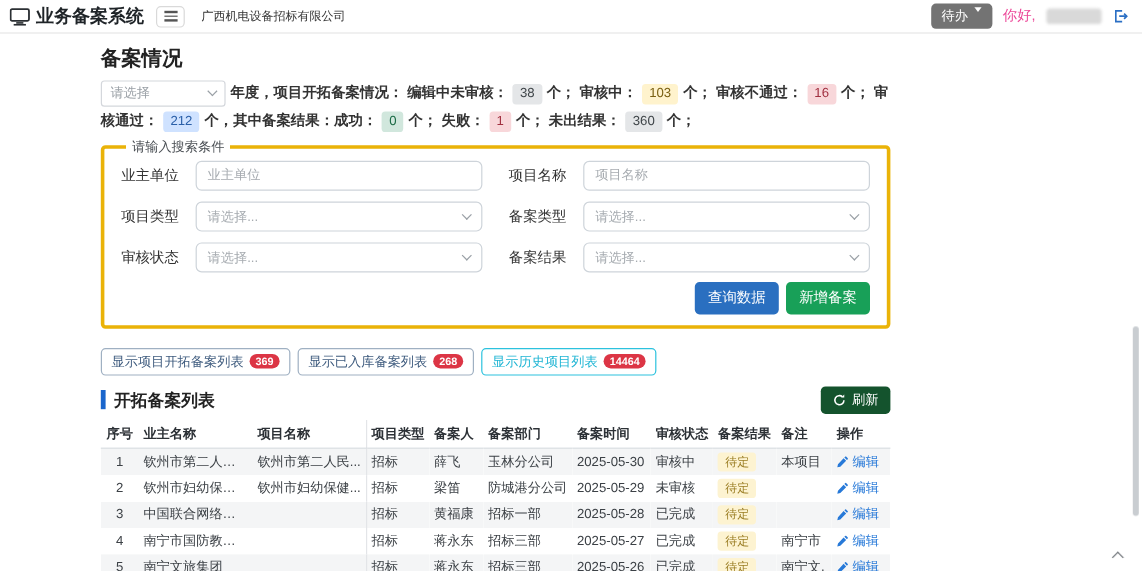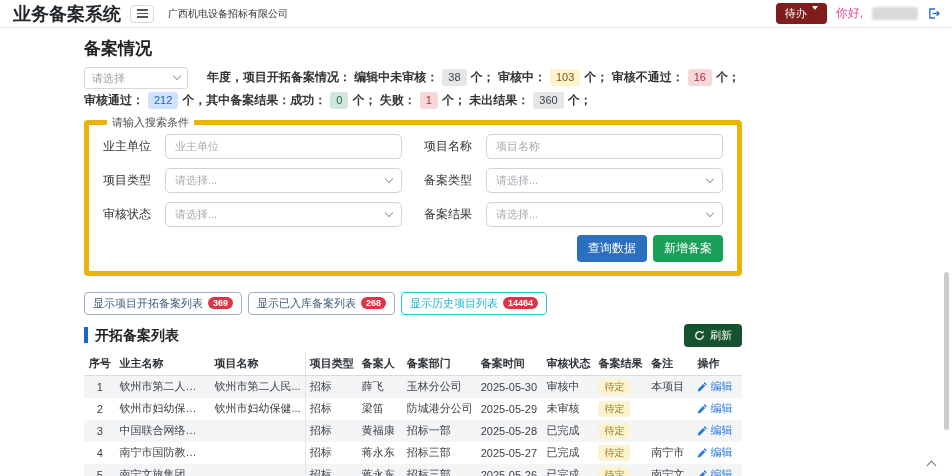--- a/index.html
+++ b/index.html
@@ -1,49 +1,49 @@
 <!DOCTYPE html>
 <html><head>
 <meta charset="utf-8">
 <style>
   * { box-sizing: border-box; }
   html,body { width:952px; height:476px; margin:0; overflow:hidden;
     font-family:"Liberation Sans","DejaVu Sans",sans-serif; background:#fff; color:#333; }
   
   .topbar { height:28px; display:flex; align-items:center; border-bottom:1px solid #e6e6e6; background:#fff; padding-left:8px; position:relative; }
   .brand { display:flex; align-items:center; gap:5px; width:112px; }
-  .brand-title { font-size:18px; font-weight:700; color:#1f2428; white-space:nowrap; }
+  .brand-title { font-size:15px; font-weight:700; color:#1f2428; white-space:nowrap; }
   .hamburger { width:24px; height:18px; border:1px solid #d9d9d9; border-radius:4px; background:#fff; display:flex; flex-direction:column; justify-content:center; gap:2px; align-items:center; padding:0; cursor:pointer; margin-left:10px; }
   .hamburger i { display:block; width:11px; height:1.5px; background:#555; }
   .company { font-size:10px; color:#333; margin-left:14px; }
   .topbar-right { margin-left:auto; display:flex; align-items:center; gap:9px; padding-right:12px; }
-  .todo-btn { background:#7f1d1d; color:#fff; border:none; border-radius:4px; font-size:11px; padding:3px 9px; display:inline-flex; gap:5px; cursor:pointer; }
+  .todo-btn { background:#737373; color:#fff; border:none; border-radius:4px; font-size:11px; padding:3px 9px; display:inline-flex; gap:5px; cursor:pointer; }
   .caret-down { width:0; height:0; border-left:3.5px solid transparent; border-right:3.5px solid transparent; border-top:4px solid #fff; display:inline-block; }
   .greeting { font-size:12px; color:#ec4899; }
   .redacted { width:46px; height:13px; background:#d9d9d9; border-radius:3px; filter:blur(1.2px); display:inline-block; }
   
   .wrap { display:flex; height:448px; }
   .sidebar { width:115px; background:#262d36; flex-shrink:0; }
   .side-item { margin:10px 8px; background:#3d9df3; color:#fff; border-radius:4px; font-size:11px; padding:6px 9px; display:flex; align-items:center; gap:6px; cursor:pointer; }
   main { flex:1; position:relative; }
   .content { width:658px; margin-left:84px; }
   
   h2.page-title { font-size:17px; font-weight:700; color:#222; margin:9px 0 6px; }
   .stats { font-size:12px; font-weight:700; color:#333; line-height:22px; }
-  .mini-select { display:inline-flex; align-items:center; justify-content:space-between; width:104px; height:22px; border:1px solid #d4d7dc; border-radius:3px; padding:0 7px; margin-right:19px; vertical-align:middle; cursor:pointer; background:#fff; }
+  .mini-select { display:inline-flex; align-items:center; justify-content:space-between; width:104px; height:22px; border:1px solid #d4d7dc; border-radius:3px; padding:0 7px; margin-right:4px; vertical-align:middle; cursor:pointer; background:#fff; }
   .mini-select .ms-text { color:#9aa0a6; font-size:11px; font-weight:400; }
   .chev { width:6px; height:6px; border-right:1.4px solid #9aa0a6; border-bottom:1.4px solid #9aa0a6; transform:rotate(45deg); display:inline-block; margin-top:-3px; }
   .stat-badge { display:inline-block; padding:0 6px; border-radius:3px; font-size:11px; font-weight:400; margin:0 4px; line-height:17px; }
   .badge-gray   { background:#e4e6e8; color:#3f4549; }
   .badge-yellow { background:#fff3cd; color:#7a6012; }
   .badge-red    { background:#f8d7da; color:#a13040; }
   .badge-blue   { background:#cfe2ff; color:#2a5fa8; }
   .badge-green  { background:#d1e7dd; color:#1c6b46; }
   
-  fieldset.search { border:5px solid #eab308; border-radius:4px; margin:4px 0 16px; padding:2px 14px 9px; }
+  fieldset.search { border:3px solid #eab308; border-radius:4px; margin:4px 0 16px; padding:2px 14px 9px; }
   fieldset.search legend { font-size:11px; color:#4a4f54; padding:0 5px; margin-left:4px; }
   .form-grid { display:grid; grid-template-columns:1fr 1fr; column-gap:22px; row-gap:9px; margin-top:2px; }
   .field { display:flex; align-items:center; }
   .field .flabel { width:62px; font-size:12px; color:#333; flex-shrink:0; }
   .field input { flex:1; height:25px; border:1px solid #ced4da; border-radius:5px; font-size:11px; padding:0 9px; color:#333; outline:none; font-family:inherit; }
   .field input::placeholder { color:#a6abb0; }
   .select-box { flex:1; height:25px; border:1px solid #ced4da; border-radius:5px; display:flex; align-items:center; justify-content:space-between; padding:0 9px; background:#fff; cursor:pointer; }
   .select-box .sel-text { font-size:11px; color:#a6abb0; }
   .form-actions { display:flex; justify-content:flex-end; gap:6px; margin-top:8px; }
   .btn { border:none; border-radius:4px; color:#fff; font-size:12px; padding:5px 11px; cursor:pointer; font-family:inherit; }

